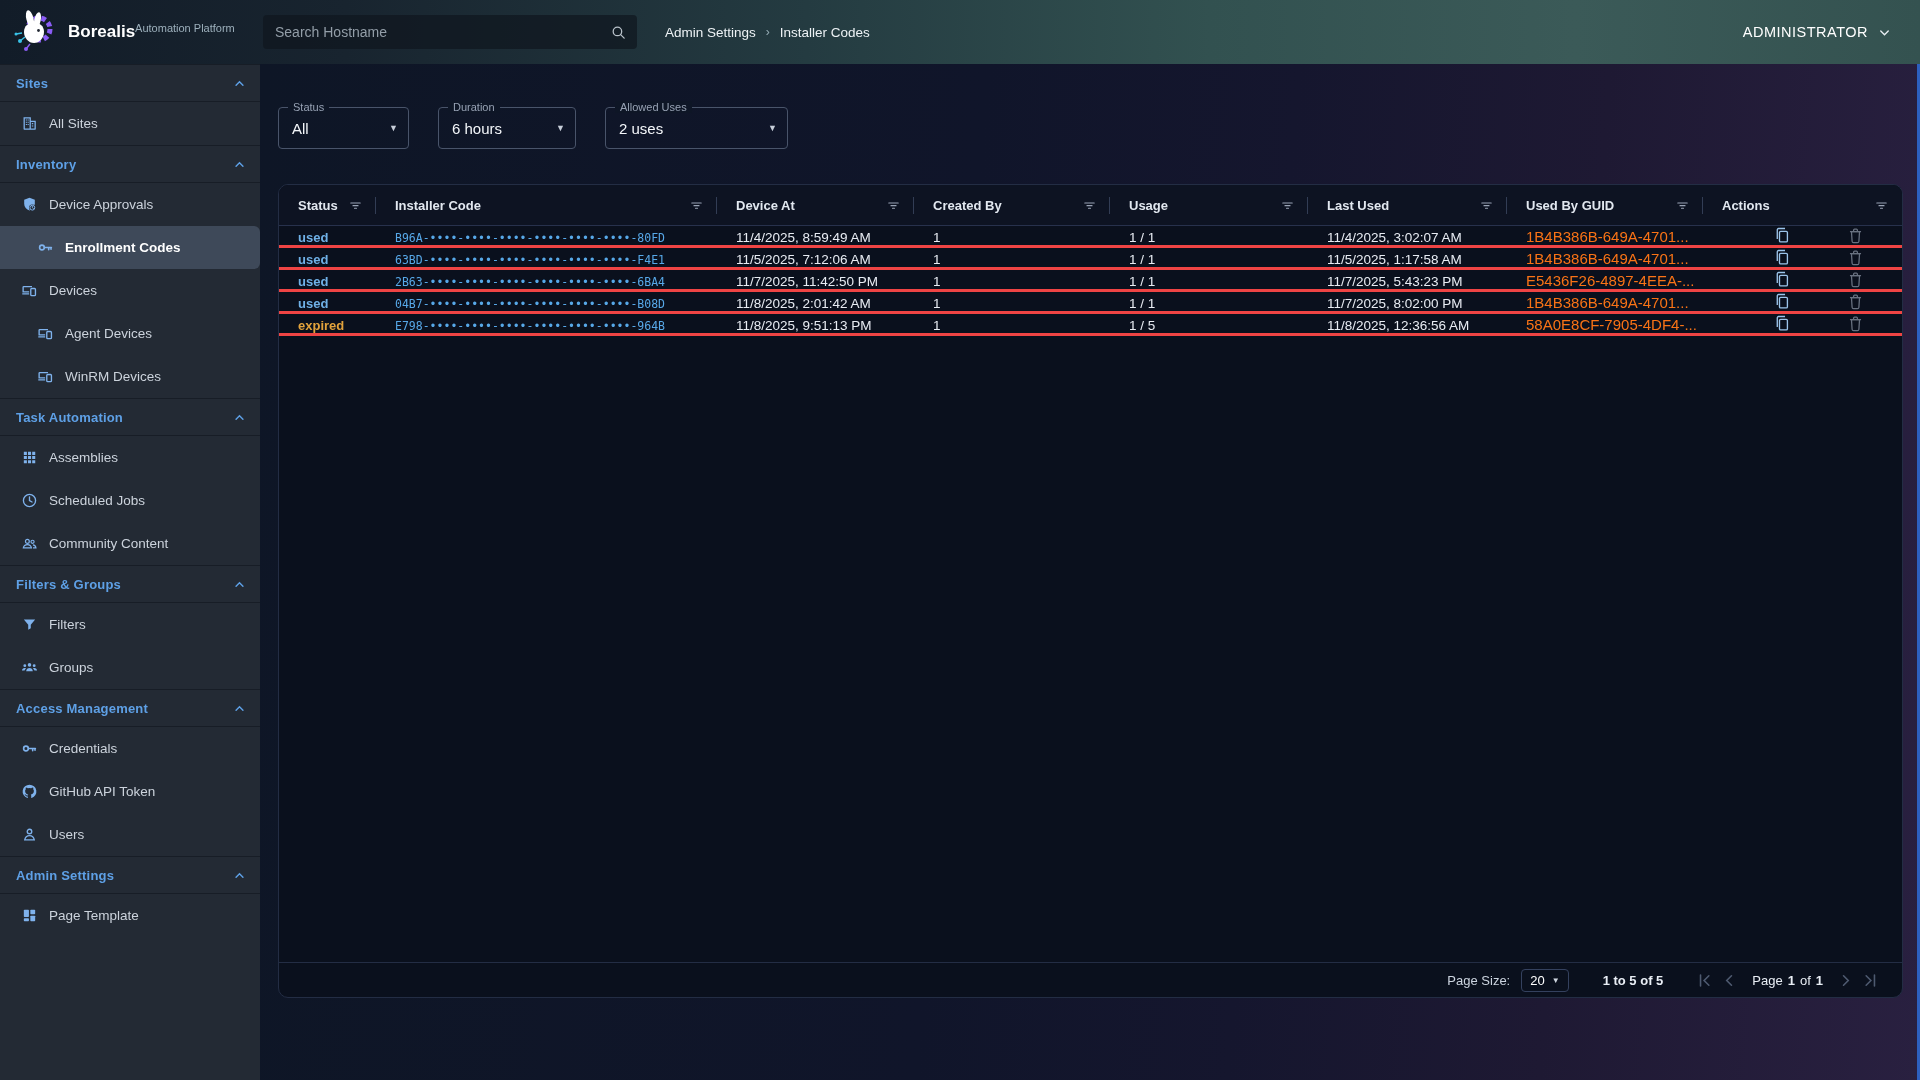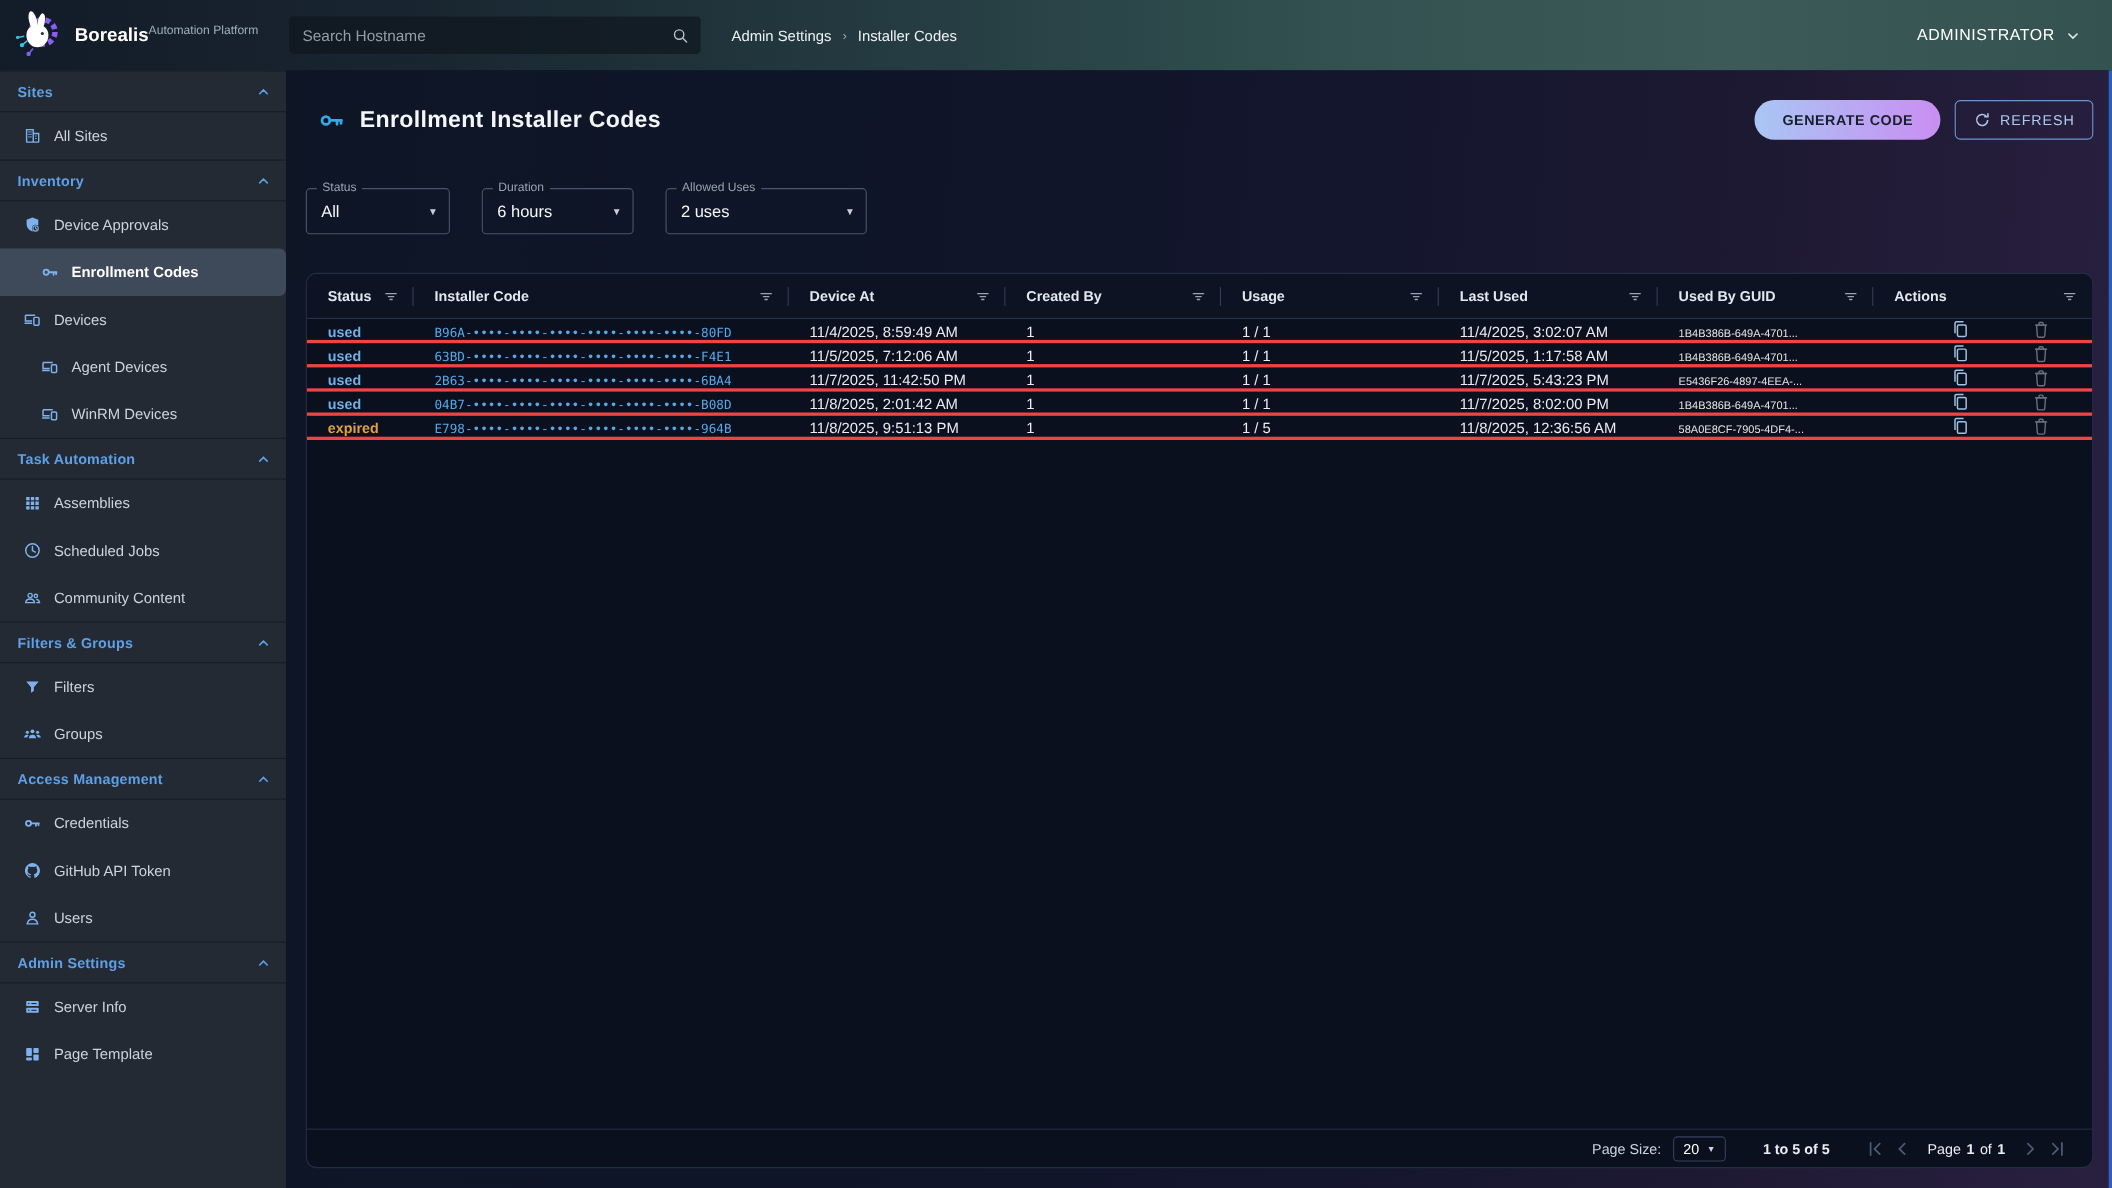--- a/index.html
+++ b/index.html
@@ -76,21 +76,21 @@
   color:#e2e8f0; font-size:13px; font-weight:bold; position:relative; height:100%; }
 .th::after { content:''; position:absolute; right:0; top:12px; height:17px; width:1px; background:#323d55; }
 .th.c7::after { display:none; }
 .fl-icon { width:15px; height:15px; color:#9aa4b6; cursor:pointer; }
 .c0{width:97px;} .c1{width:341px;} .c2{width:197px;} .c3{width:196px;}
 .c4{width:198px;} .c5{width:199px;} .c6{width:196px;} .c7{flex:1;}
 .tr { flex:0 0 42px; display:flex; align-items:flex-end; border-bottom:3px solid #ef4444; }
 .td { padding-left:19px; font-size:13.5px; color:#e8ecf3; white-space:nowrap; overflow:hidden; }
 .td.status { font-size:13px; font-weight:bold; }
 .td.code { font-family:"DejaVu Sans Mono",monospace; font-size:11.5px; color:#57a8e8; }
-.td.guid { color:#e5e5e5; font-size:10px; }
+.td.guid { color:#f97316; font-size:15px; }
 .td.actions-cell { display:flex; align-items:center; gap:54px; padding-left:70px; }
 .ic-btn { width:19px; height:19px; cursor:pointer; background:none; border:none; padding:0; }
 .ic-btn.copy { color:#9cc4ea; }
 .ic-btn.trash { color:#687180; }
 .tfill { flex:1; }
 
 
 .tfoot { flex:0 0 35px; border-top:1px solid #232d44; display:flex; align-items:center;
   justify-content:flex-end; padding-right:22px; color:#ccd4df; font-size:13px; }
 .psize-label { margin-right:11px; }
@@ -347,69 +347,33 @@
           <span class="sh-label">Admin Settings</span>
           <span class="chev">
             <svg viewBox="0 0 24 24">
               <path d="M6.5 14.8L12 9.2l5.5 5.6" fill="none" stroke="currentColor" stroke-width="2.3" stroke-linecap="round"></path>
             </svg>
           </span>
         </div>
         <div class="item">
           <span class="icn">
             <svg viewBox="0 0 24 24">
-              <rect x="4" y="4.3" width="16" height="6.4" rx="1.1" fill="currentColor"></rect>
-              <rect x="4" y="13" width="16" height="6.4" rx="1.1" fill="currentColor"></rect>
-              <circle cx="7.3" cy="7.5" r="1" fill="#232a34"></circle>
-              <rect x="10.6" y="6.8" width="6.6" height="1.4" fill="#232a34"></rect>
-              <circle cx="7.3" cy="16.2" r="1" fill="#232a34"></circle>
-              <rect x="10.6" y="15.5" width="6.6" height="1.4" fill="#232a34"></rect>
-            </svg>
-          </span>
-          <span class="ilabel">Server Info</span>
-        </div>
-        <div class="item">
-          <span class="icn">
-            <svg viewBox="0 0 24 24">
               <g fill="currentColor">
                 <rect x="4" y="4" width="7.2" height="10" rx="1"></rect>
                 <rect x="13.2" y="4" width="6.8" height="6.2" rx="1"></rect>
                 <rect x="13.2" y="12.2" width="6.8" height="7.8" rx="1"></rect>
                 <rect x="4" y="16" width="7.2" height="4" rx="1"></rect>
               </g>
             </svg>
           </span>
           <span class="ilabel">Page Template</span>
         </div>
       </nav>
 
     <main class="main">
-      <div class="page-head">
-        <span class="title-key">
-          <svg viewBox="0 0 24 24">
-              <g fill="none" stroke="currentColor" stroke-width="2.4" stroke-linecap="round">
-                <circle cx="7" cy="12" r="3.4"></circle>
-                <path d="M10.6 12h10M16.7 12v3.4M20.2 12v2.6"></path>
-              </g>
-            </svg>
-        </span>
-        <h1 class="page-title">Enrollment Installer Codes</h1>
-        <div class="head-actions">
-          <button class="btn-generate">GENERATE CODE</button>
-          <button class="btn-refresh">
-            <span class="refresh-ic">
-              <svg viewBox="0 0 24 24">
-                  <path d="M19.5 12a7.5 7.5 0 1 1-2.2-5.3" fill="none" stroke="currentColor" stroke-width="2.1"></path>
-                  <path d="M19.8 2.8v5h-5" fill="none" stroke="currentColor" stroke-width="2.1"></path>
-                </svg>
-            </span>
-            <span>REFRESH</span>
-          </button>
-        </div>
-      </div>
 
       <div class="filters" id="filters">
           <div class="fselect w0">
             <span class="flabel">Status</span>
             <span class="fvalue">All</span>
             <span class="fcaret">▼</span>
           </div>
           <div class="fselect w1">
             <span class="flabel">Duration</span>
             <span class="fvalue">6 hours</span>

